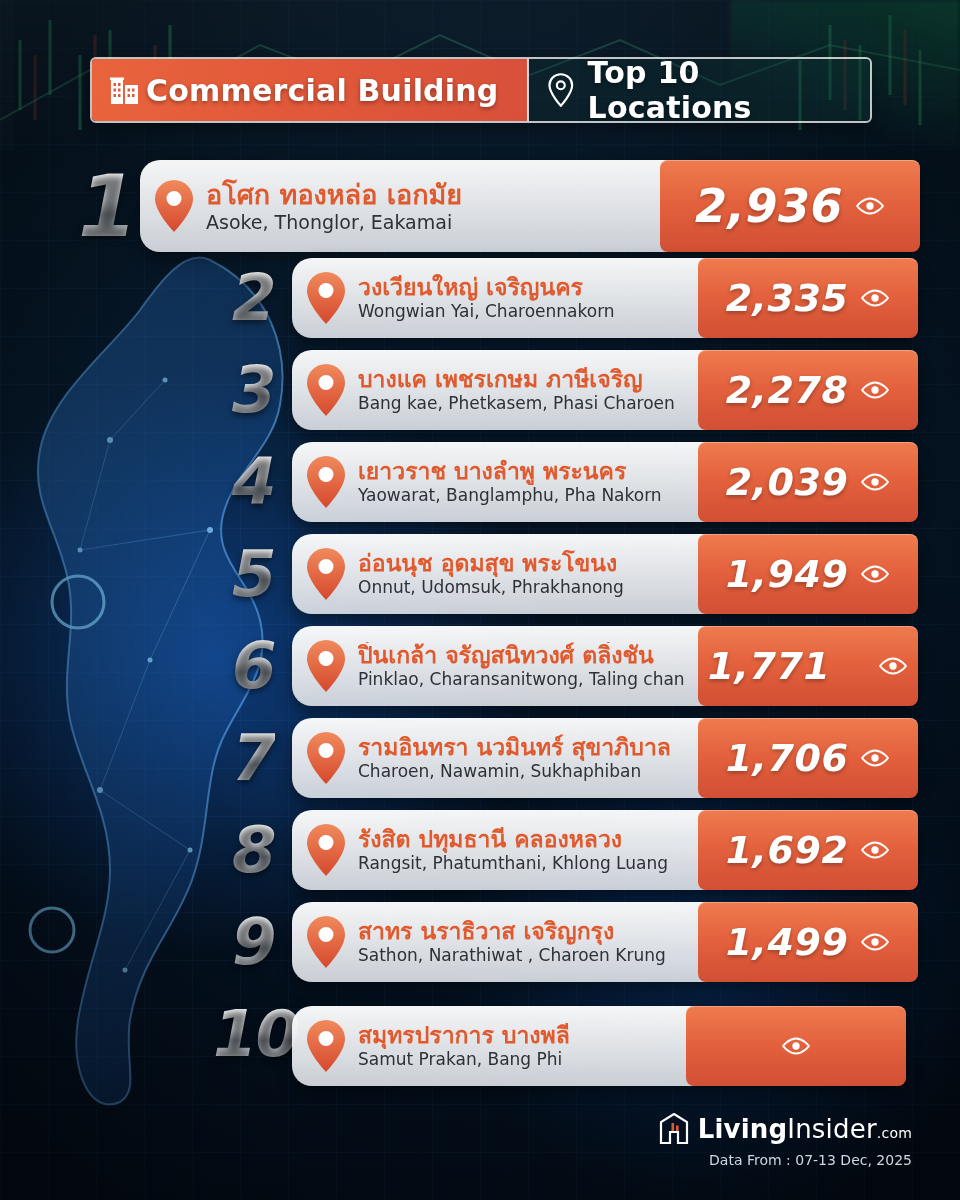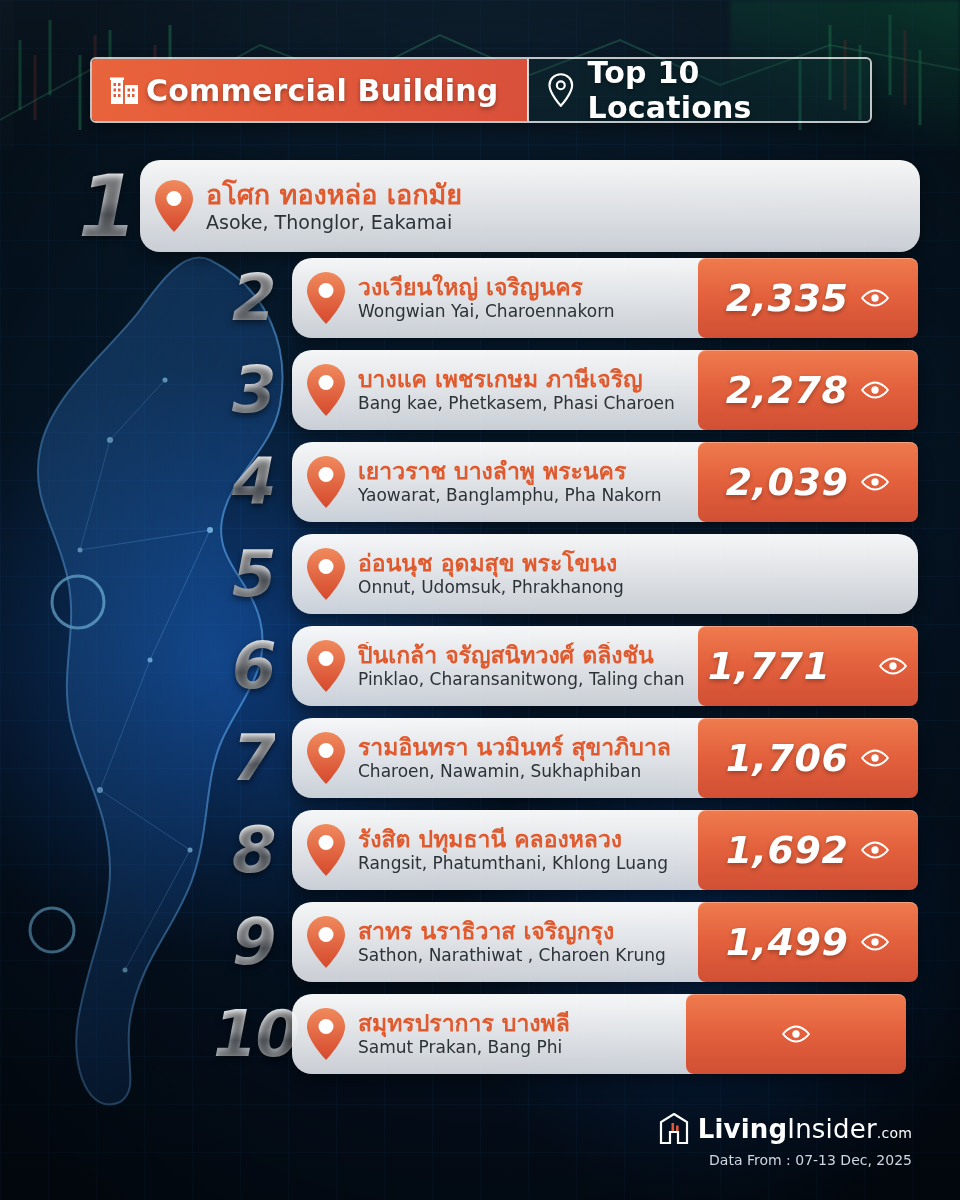--- a/index.html
+++ b/index.html
@@ -232,20 +232,27 @@
               <stop offset="100%" stop-color="#d6482c"></stop>
             </linearGradient>
           </defs>
         <path d="M20 1 C9.5 1 1 9.4 1 19.8 C1 33.5 20 53 20 53 C20 53 39 33.5 39 19.8 C39 9.4 30.5 1 20 1 Z" fill="url(#pg1)"></path>
         <circle cx="20" cy="19.5" r="7.5" fill="#ffffff"></circle>
       </svg>
       <div class="labels">
         <div class="th">อโศก ทองหล่อ เอกมัย</div>
         <div class="en">Asoke, Thonglor, Eakamai</div>
       </div>
+      <div class="value" style="width:260px;">
+        <span class="num">2,936</span>
+        <svg class="eye" viewBox="0 0 36 24">
+          <path d="M18 3 C9 3 2.5 12 2.5 12 C2.5 12 9 21 18 21 C27 21 33.5 12 33.5 12 C33.5 12 27 3 18 3 Z" fill="none" stroke="#ffffff" stroke-width="2.4"></path>
+          <circle cx="18" cy="12" r="4.4" fill="#ffffff"></circle>
+        </svg>
+      </div>
     </div>
   </div>
 
   <div class="row">
     <div class="rank" style="left:232px;">2</div>
     <div class="bar" style="left:292px; right:42px;">
       <svg class="pin" viewBox="0 0 40 54">
         <defs>
             <linearGradient id="pg2" x1="0" y1="0" x2="0" y2="1">
               <stop offset="0%" stop-color="#f08a5d"></stop>
@@ -333,20 +340,27 @@
               <stop offset="100%" stop-color="#d6482c"></stop>
             </linearGradient>
           </defs>
         <path d="M20 1 C9.5 1 1 9.4 1 19.8 C1 33.5 20 53 20 53 C20 53 39 33.5 39 19.8 C39 9.4 30.5 1 20 1 Z" fill="url(#pg5)"></path>
         <circle cx="20" cy="19.5" r="7.5" fill="#ffffff"></circle>
       </svg>
       <div class="labels">
         <div class="th">อ่อนนุช อุดมสุข พระโขนง</div>
         <div class="en">Onnut, Udomsuk, Phrakhanong</div>
       </div>
+      <div class="value" style="width:220px;">
+        <span class="num">1,949</span>
+        <svg class="eye" viewBox="0 0 36 24">
+          <path d="M18 3 C9 3 2.5 12 2.5 12 C2.5 12 9 21 18 21 C27 21 33.5 12 33.5 12 C33.5 12 27 3 18 3 Z" fill="none" stroke="#ffffff" stroke-width="2.4"></path>
+          <circle cx="18" cy="12" r="4.4" fill="#ffffff"></circle>
+        </svg>
+      </div>
     </div>
   </div>
 
   <div class="row">
     <div class="rank" style="left:232px;">6</div>
     <div class="bar" style="left:292px; right:42px;">
       <svg class="pin" viewBox="0 0 40 54">
         <defs>
             <linearGradient id="pg6" x1="0" y1="0" x2="0" y2="1">
               <stop offset="0%" stop-color="#f08a5d"></stop>
@@ -446,21 +460,21 @@
         <svg class="eye" viewBox="0 0 36 24">
           <path d="M18 3 C9 3 2.5 12 2.5 12 C2.5 12 9 21 18 21 C27 21 33.5 12 33.5 12 C33.5 12 27 3 18 3 Z" fill="none" stroke="#ffffff" stroke-width="2.4"></path>
           <circle cx="18" cy="12" r="4.4" fill="#ffffff"></circle>
         </svg>
       </div>
     </div>
   </div>
 
   <div class="row">
     <div class="rank" style="left:213px;">10</div>
-    <div class="bar" style="left:292px; right:54px;">
+    <div class="bar" style="left:292px; right:54px;margin-top:12px;">
       <svg class="pin" viewBox="0 0 40 54">
         <defs>
             <linearGradient id="pg10" x1="0" y1="0" x2="0" y2="1">
               <stop offset="0%" stop-color="#f08a5d"></stop>
               <stop offset="100%" stop-color="#d6482c"></stop>
             </linearGradient>
           </defs>
         <path d="M20 1 C9.5 1 1 9.4 1 19.8 C1 33.5 20 53 20 53 C20 53 39 33.5 39 19.8 C39 9.4 30.5 1 20 1 Z" fill="url(#pg10)"></path>
         <circle cx="20" cy="19.5" r="7.5" fill="#ffffff"></circle>
       </svg>

